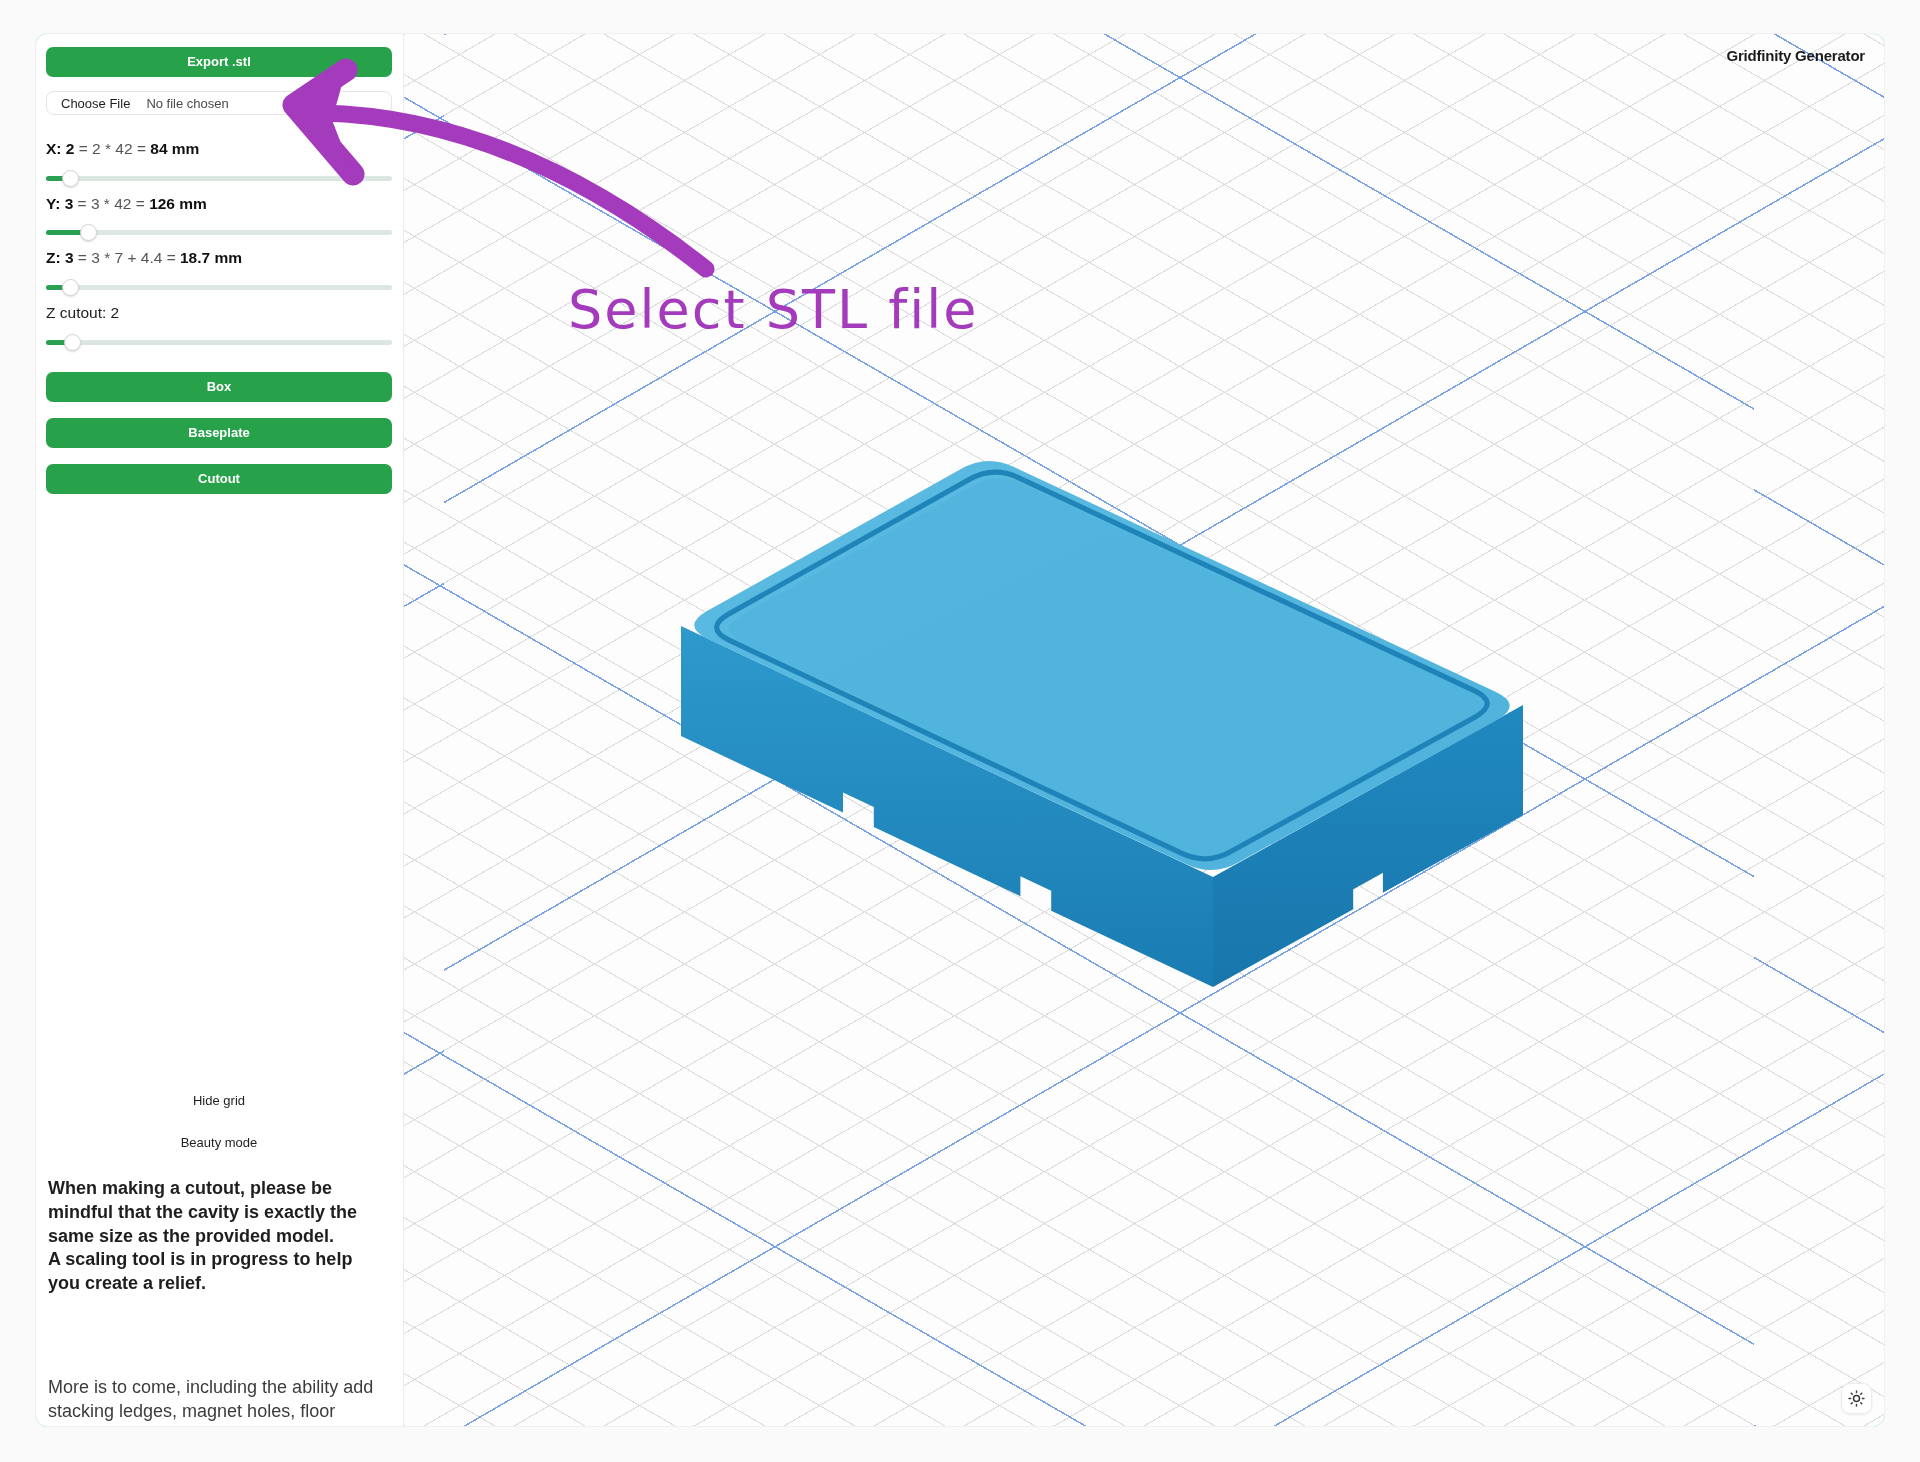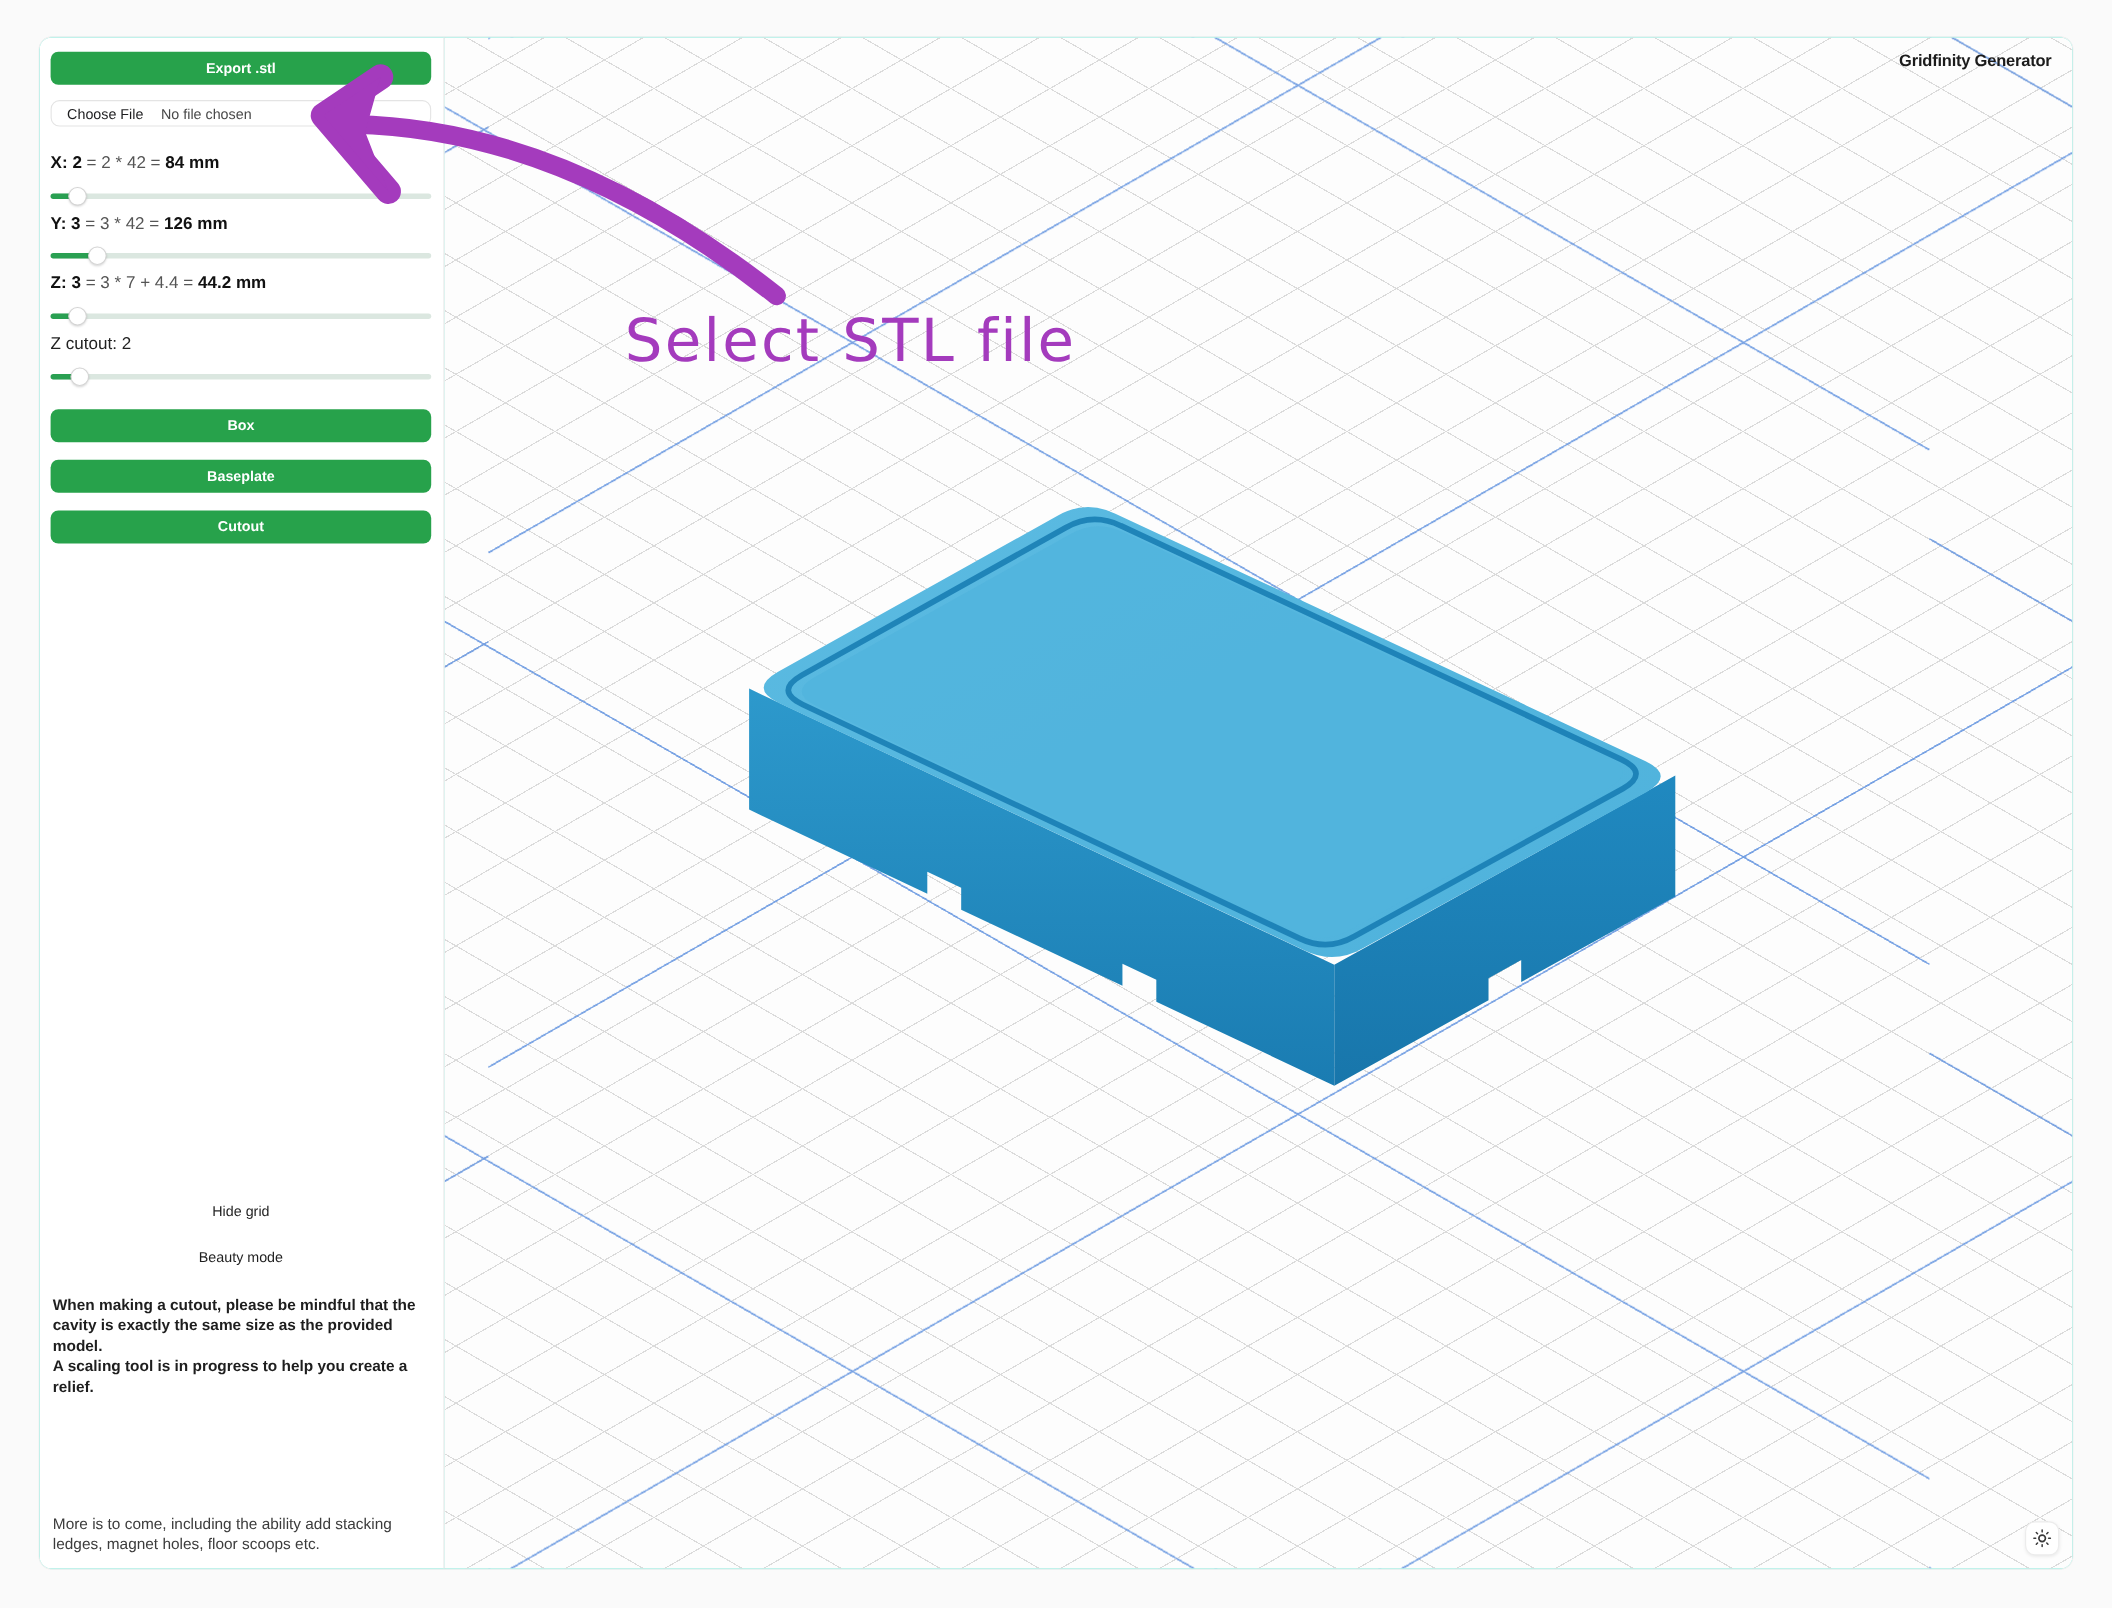--- a/index.html
+++ b/index.html
@@ -69,21 +69,21 @@
   }
   .text-btn {
     position:absolute; left:10px; right:11px; height:20px;
     background:transparent; border:none;
     font-family:"Liberation Sans", sans-serif;
     font-size:13px; font-weight:500; color:#1f1f1f;
     text-align:center; cursor:pointer;
   }
   .note {
     position:absolute; left:12px; right:14px;
-    font-size:14px; line-height:1.32; color:#3c3c3c;
+    font-size:18px; line-height:1.32; color:#3c3c3c;
     white-space:pre-line;
   }
   .note.bold { font-weight:700; color:#1e1e1e; }
   
   .stage {
     position:absolute; left:368px; right:0; top:0; bottom:0;
     background:
       repeating-linear-gradient(30deg,  rgba(114,158,226,.95) 0 1.5px, transparent 1.5px 405px),
       repeating-linear-gradient(150deg, rgba(114,158,226,.95) 0 1.5px, transparent 1.5px 405px),
       repeating-linear-gradient(30deg,  #dbdbdb 0 1px, transparent 1px 45px),
@@ -144,21 +144,21 @@
     <div class="slider-label" style="top:161px;">
       <b>Y: 3</b><span> = 3 * 42 = </span><b>126 mm</b>
     </div>
     <div class="slider" style="top:190px;">
       <div class="track"></div>
       <div class="fill" style="width: 12%;"></div>
       <div class="thumb" style="left: calc(12% - 8px);"></div>
     </div>
 
     <div class="slider-label" style="top:215px;">
-      <b>Z: 3</b><span> = 3 * 7 + 4.4 = </span><b>44.2 mm</b>
+      <b>Z: 3</b><span> = 3 * 7 + 4.4 = </span><b>18.7 mm</b>
     </div>
     <div class="slider" style="top:245px;">
       <div class="track"></div>
       <div class="fill" style="width: 7%;"></div>
       <div class="thumb" style="left: calc(7% - 8px);"></div>
     </div>
 
     <div class="slider-label" style="top:270px; color:#222;">
       <span>Z cutout: 2</span>
     </div>

